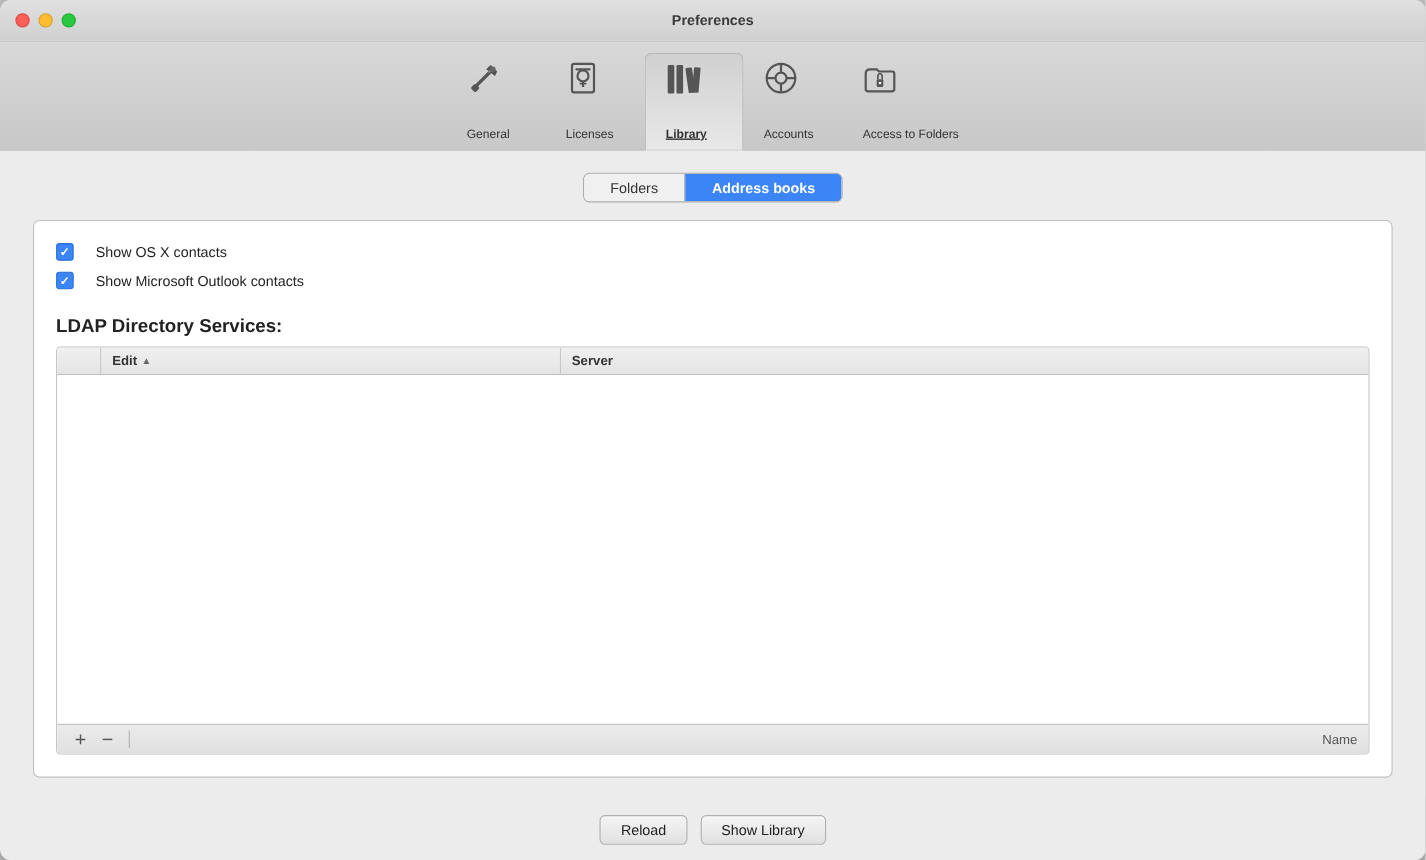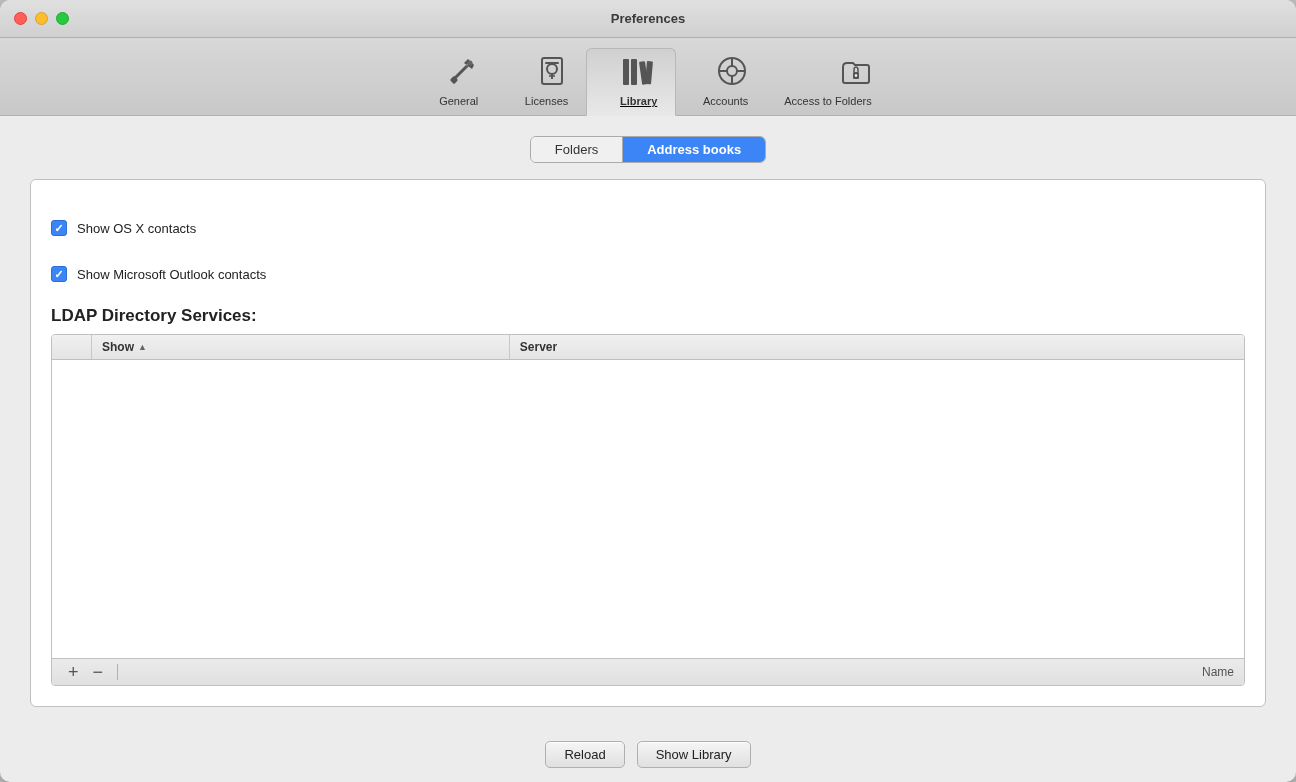--- a/index.html
+++ b/index.html
@@ -72,26 +72,27 @@
       align-items: flex-end;
       justify-content: center;
       padding: 10px 0 0 0;
       gap: 0;
       flex-shrink: 0;
     }
 
     .toolbar-item {
       display: flex;
       flex-direction: column;
-      align-items: flex-end;
+      align-items: flex-start;
       padding: 6px 18px 8px;
       cursor: pointer;
       border-radius: 6px 6px 0 0;
       min-width: 90px;
       position: relative;
+      gap: 20px;
     }
 
     .toolbar-item.active {
       background: linear-gradient(to bottom, #d0d0d0, #e8e8e8);
       border: 1px solid #b8b8b8;
       border-bottom: 1px solid #e8e8e8;
       margin-bottom: -1px;
       z-index: 2;
       text-decoration: underline;
     }
@@ -164,22 +165,21 @@
       display: flex;
       flex-direction: column;
       padding: 20px;
     }
 
     
     .checkbox-row {
       display: flex;
       align-items: flex-end;
       margin-bottom: 10px;
-      gap: 10px;
-      margin-top: 20px;
+      gap: 20px;
     }
 
     .checkbox-box {
       width: 16px;
       height: 16px;
       background: #3b85f7;
       border: 1px solid #2a6fd6;
       border-radius: 3px;
       display: flex;
       align-items: center;
@@ -409,21 +409,21 @@
         <span class="checkbox-label">Show Microsoft Outlook contacts</span>
       </div>
 
       <div class="ldap-title">LDAP Directory Services:</div>
 
       <div class="ldap-table">
 
         <div class="table-header">
           <div class="table-header-cell col-check"></div>
           <div class="table-header-cell col-name">
-            <span>Show</span>
+            <span>Edit</span>
             <span class="sort-arrow">▲</span>
           </div>
           <div class="table-header-cell col-server">
             <span>Server</span>
           </div>
         </div>
 
         <div class="table-body"></div>
 
         <div class="table-toolbar">

